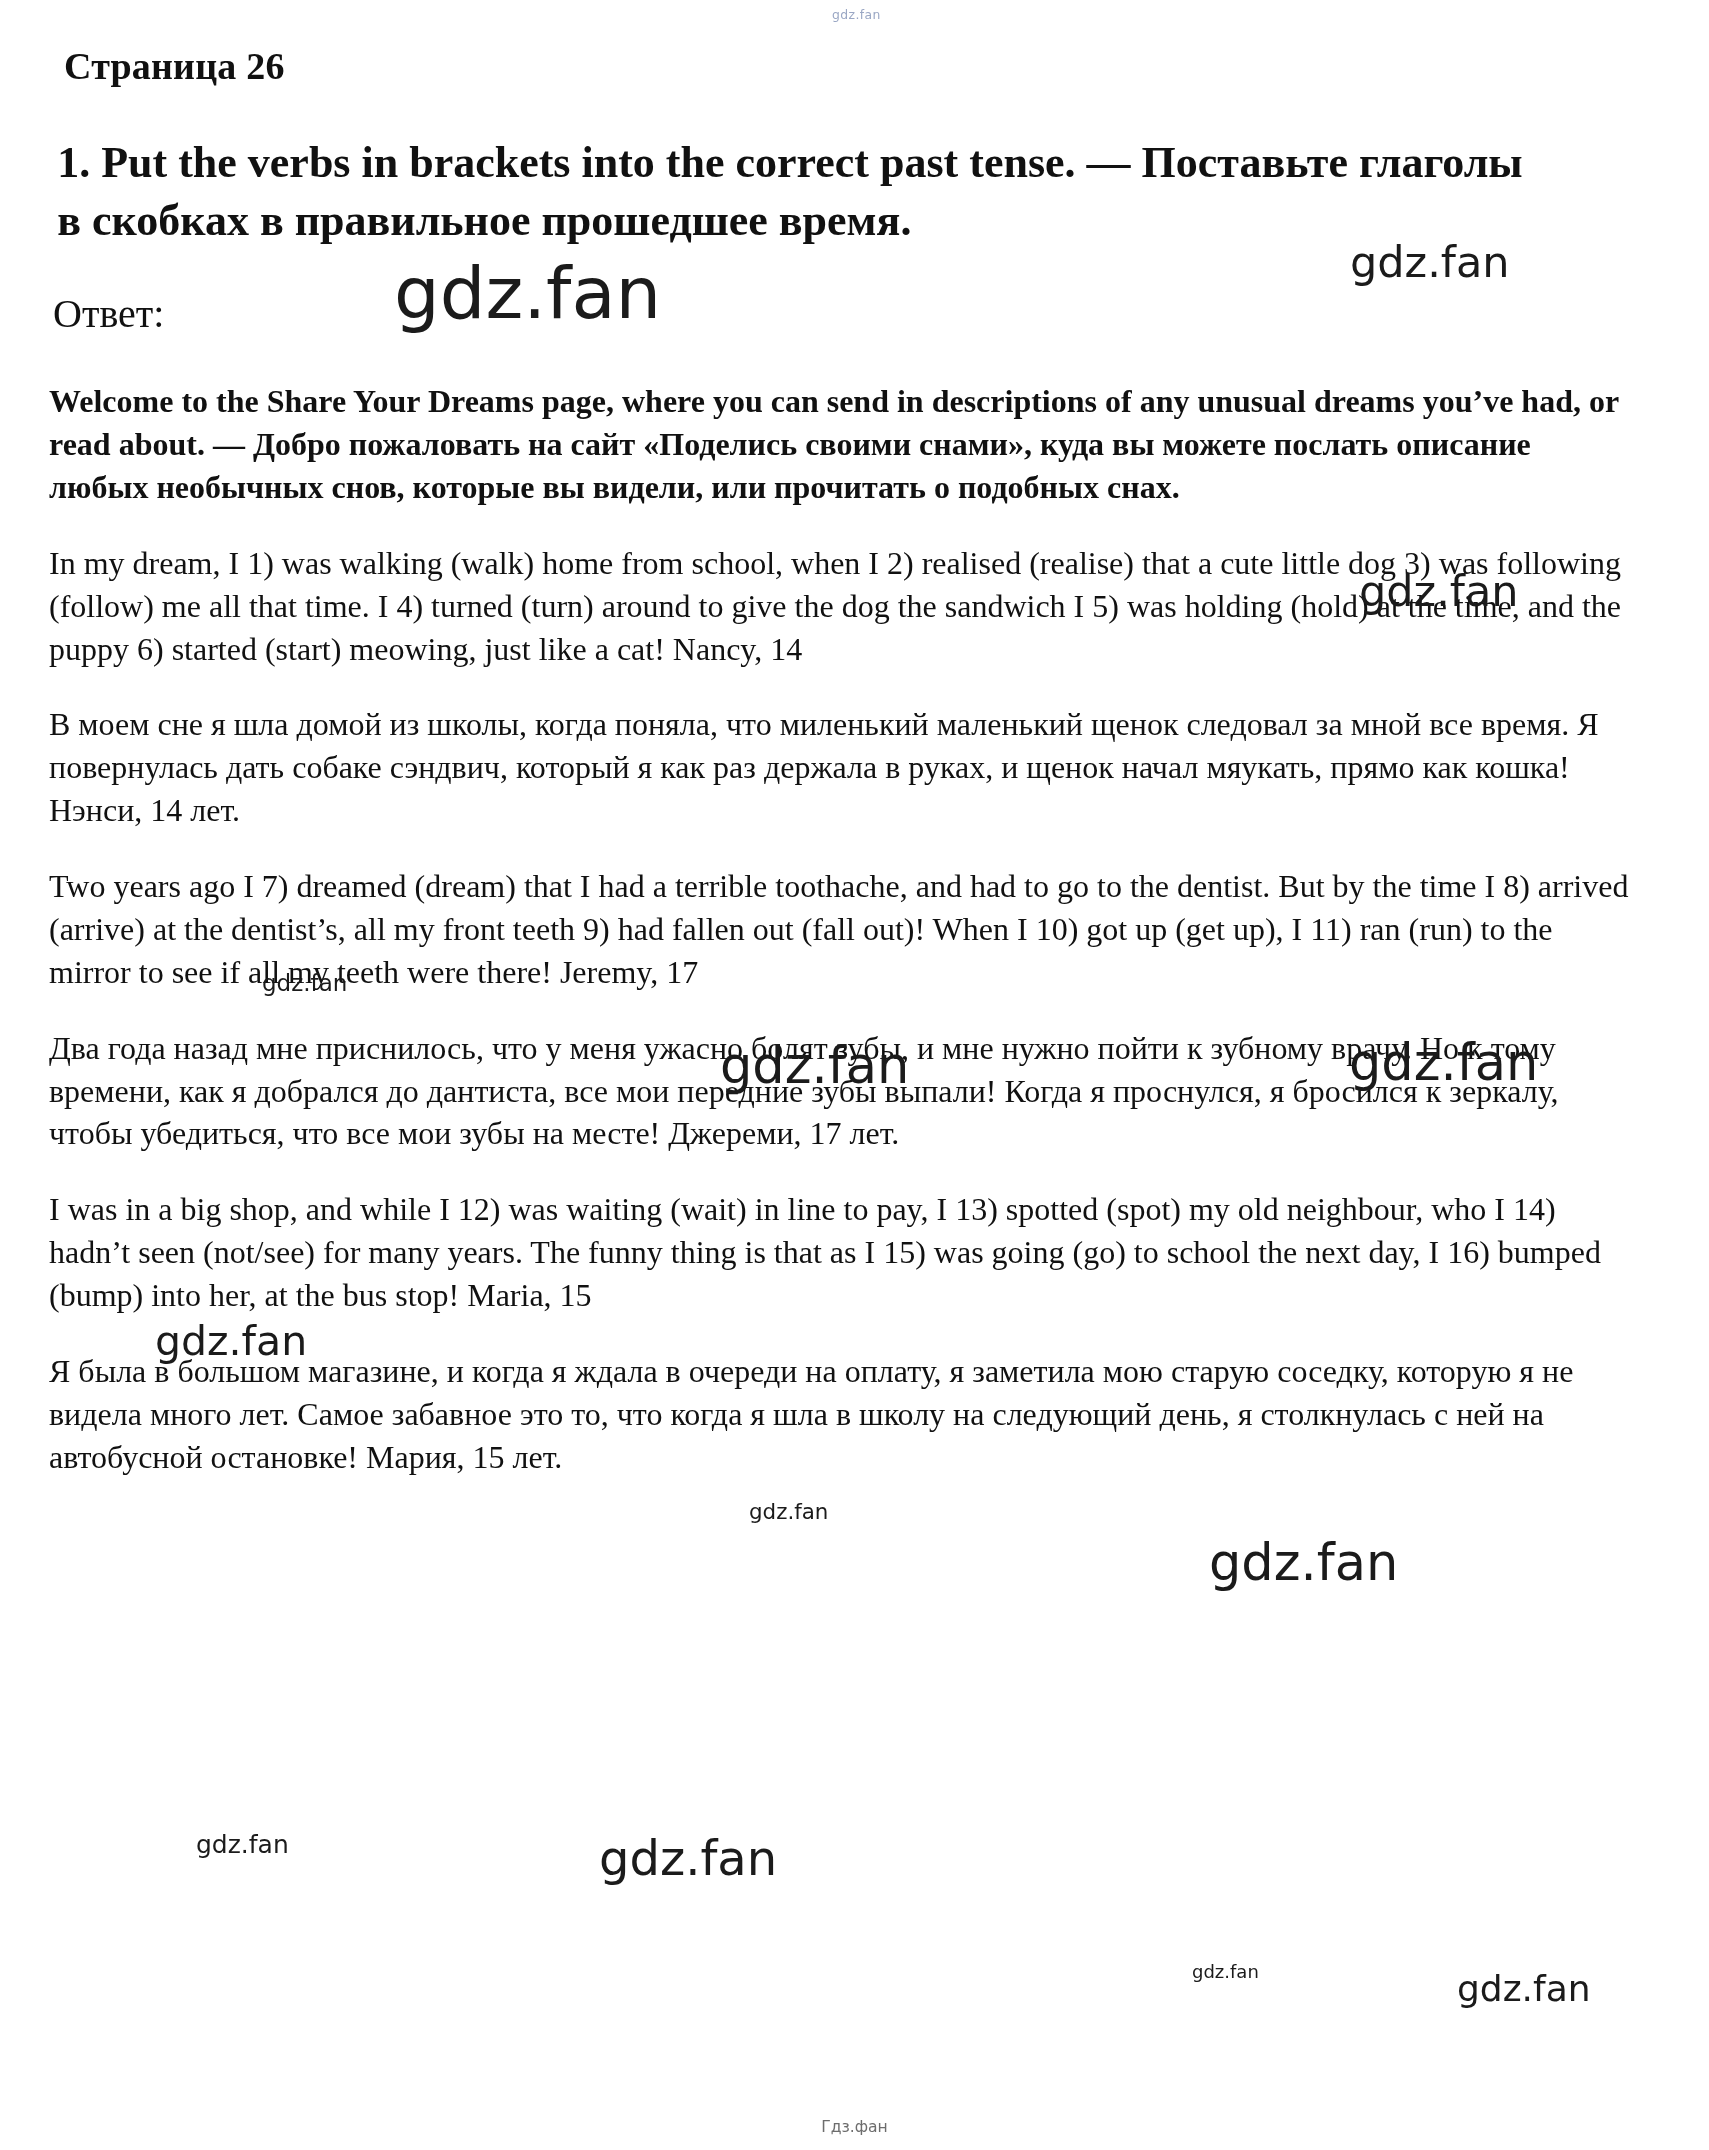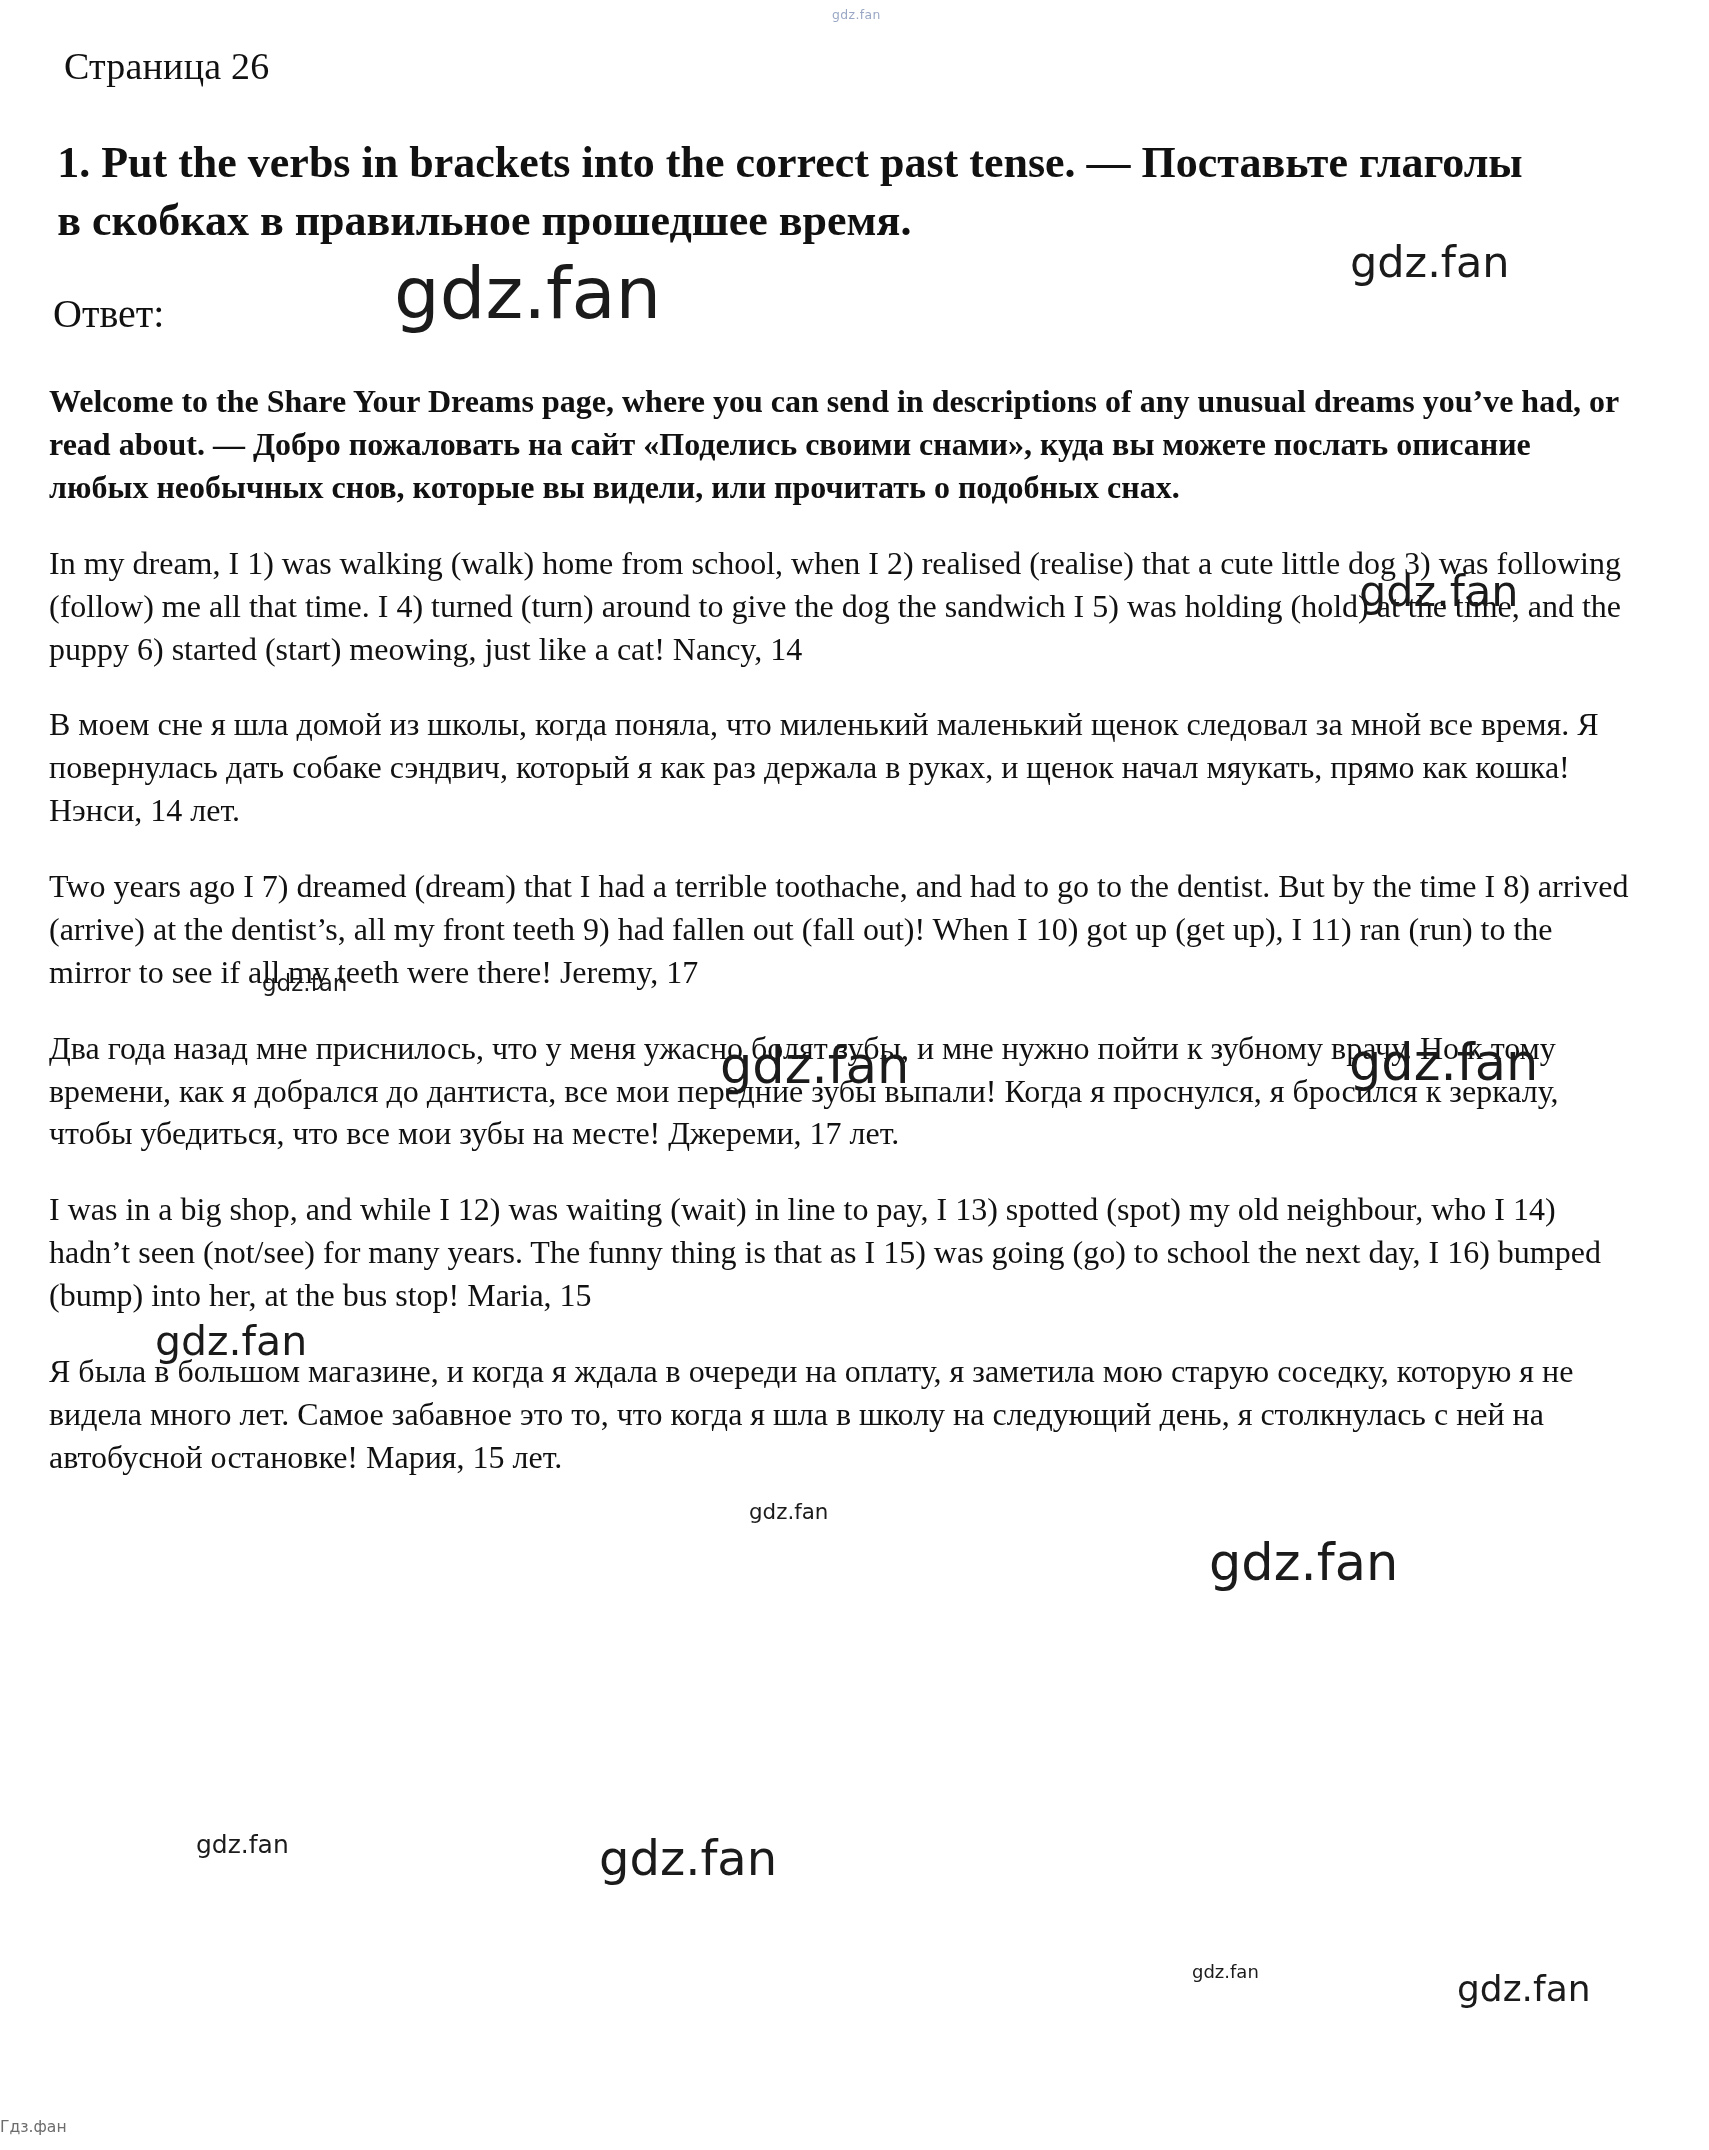--- a/index.html
+++ b/index.html
@@ -29,27 +29,28 @@
     font-family: "DejaVu Sans", sans-serif;
     font-size: 12.4px;
     color: #9aa7c4;
     letter-spacing: 0.4px;
   }
   .bottom-mark {
     position: absolute;
     bottom: 15px;
     left: 0;
     width: 100%;
+    text-align: center;
     font-family: "DejaVu Sans", sans-serif;
     font-size: 15.6px;
     color: #6d6d6d;
   }
   h1.page-title {
     font-size: 38px;
-    font-weight: normal;
+    font-weight: bold;
     margin: 15px 0 8px 15px;
     letter-spacing: 0.2px;
   }
   .task-title {
     font-size: 44px;
     font-weight: bold;
     line-height: 1.32;
     margin: 46px 0 0 8.2px;
     max-width: 1474px;
   }

